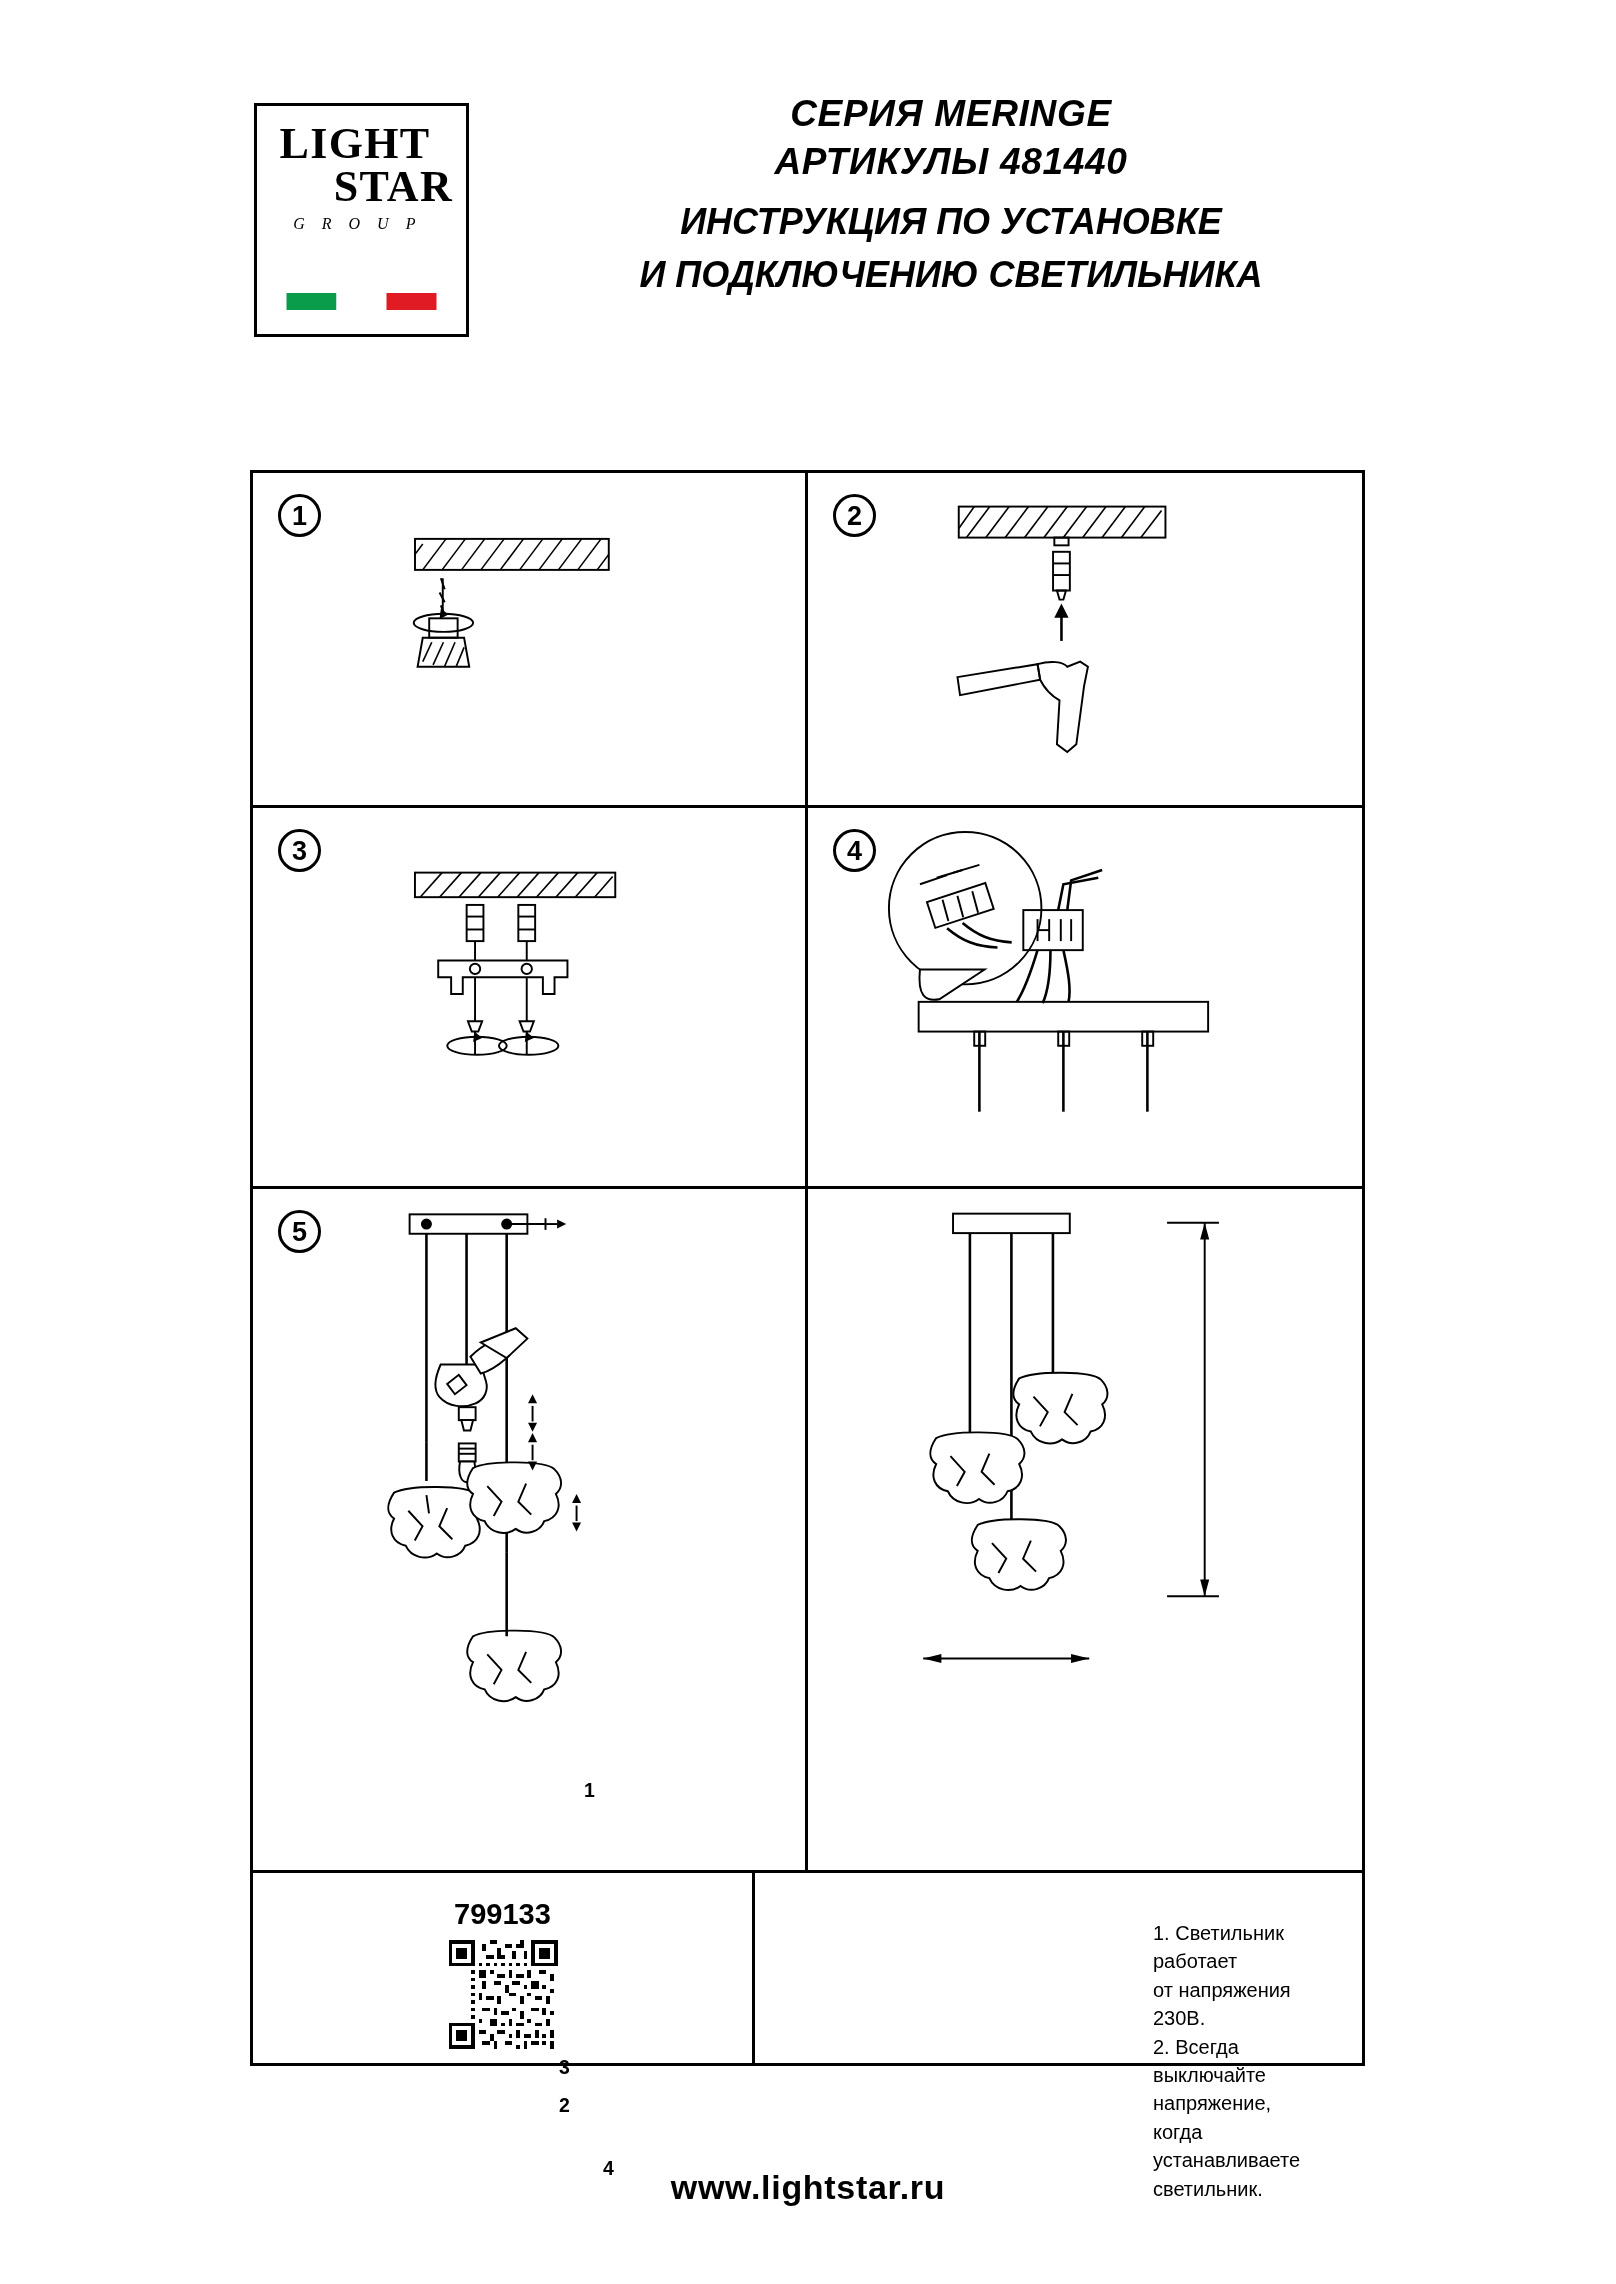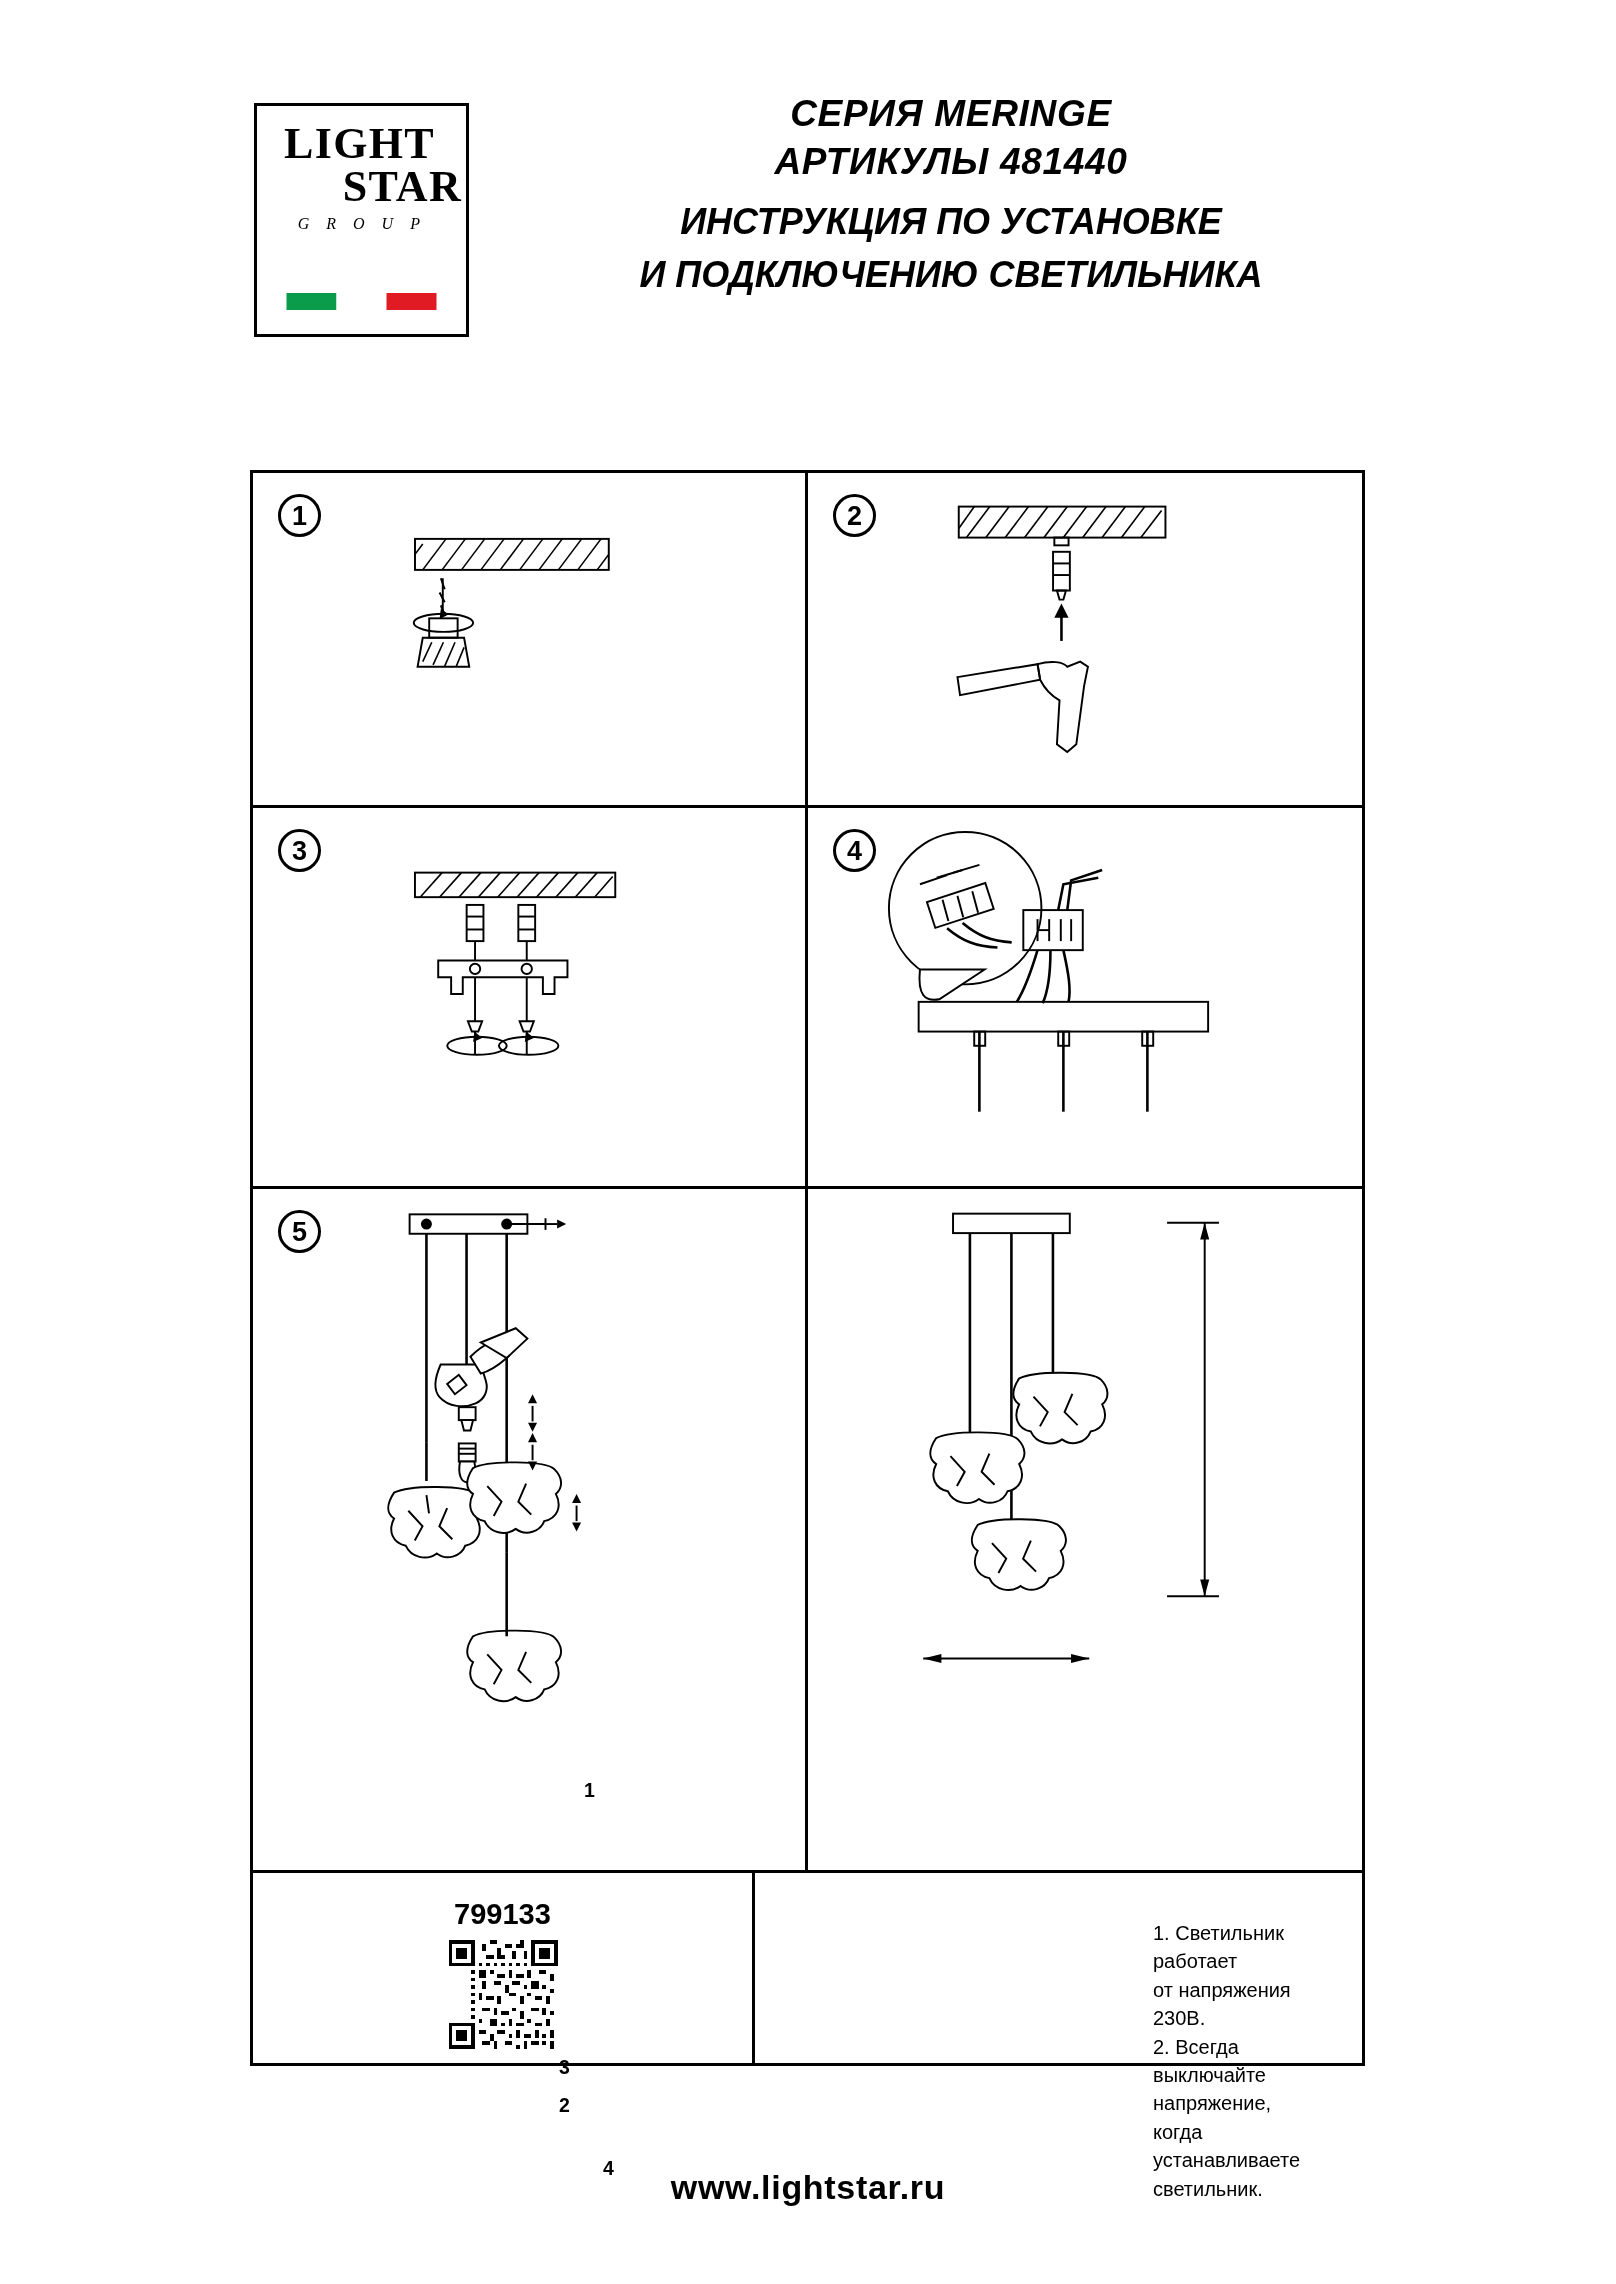--- a/index.html
+++ b/index.html
@@ -29,21 +29,21 @@
     left: 254px;
     top: 11.7px;
     width: 215px;
     height: 234px;
     border: 3.3px solid #000;
     box-sizing: border-box;
   }
   .logo-inner {
     position: absolute;
     left: 0; top: 0; right: 0; bottom: 0;
-    padding: 17px 4px 0 0;
+    padding: 17px 13px 0 0;
   }
   .logo-light {
     font-family: "Liberation Serif", serif;
     font-size: 44px;
     font-weight: 700;
     letter-spacing: 1.3px;
     text-align: center;
     line-height: 0.95;
   }
   .logo-star {

